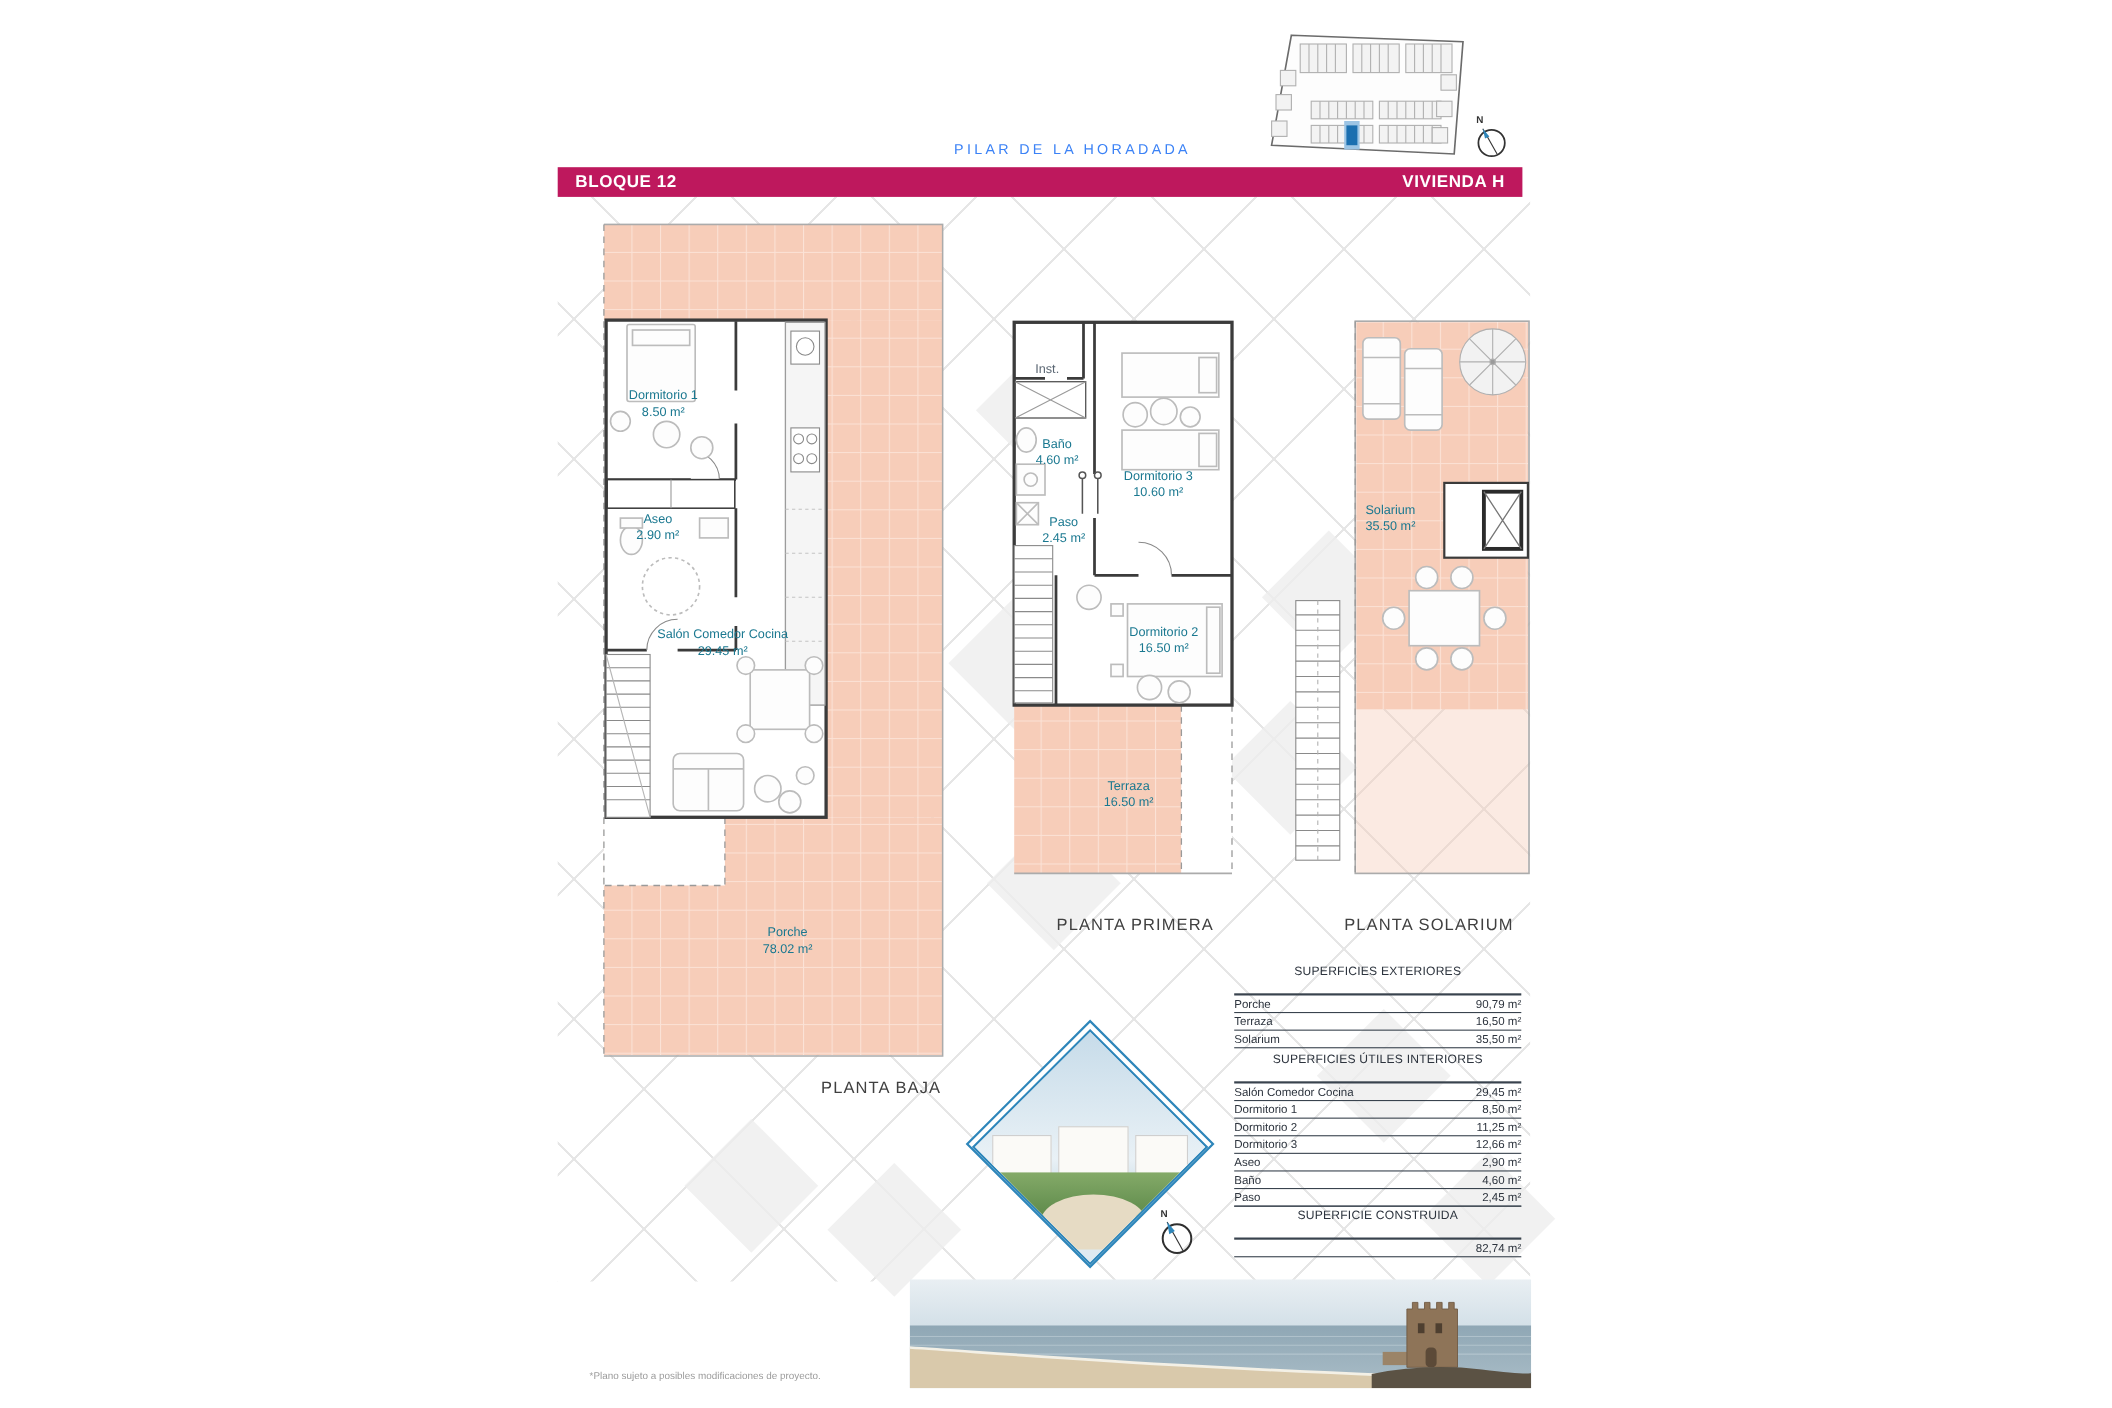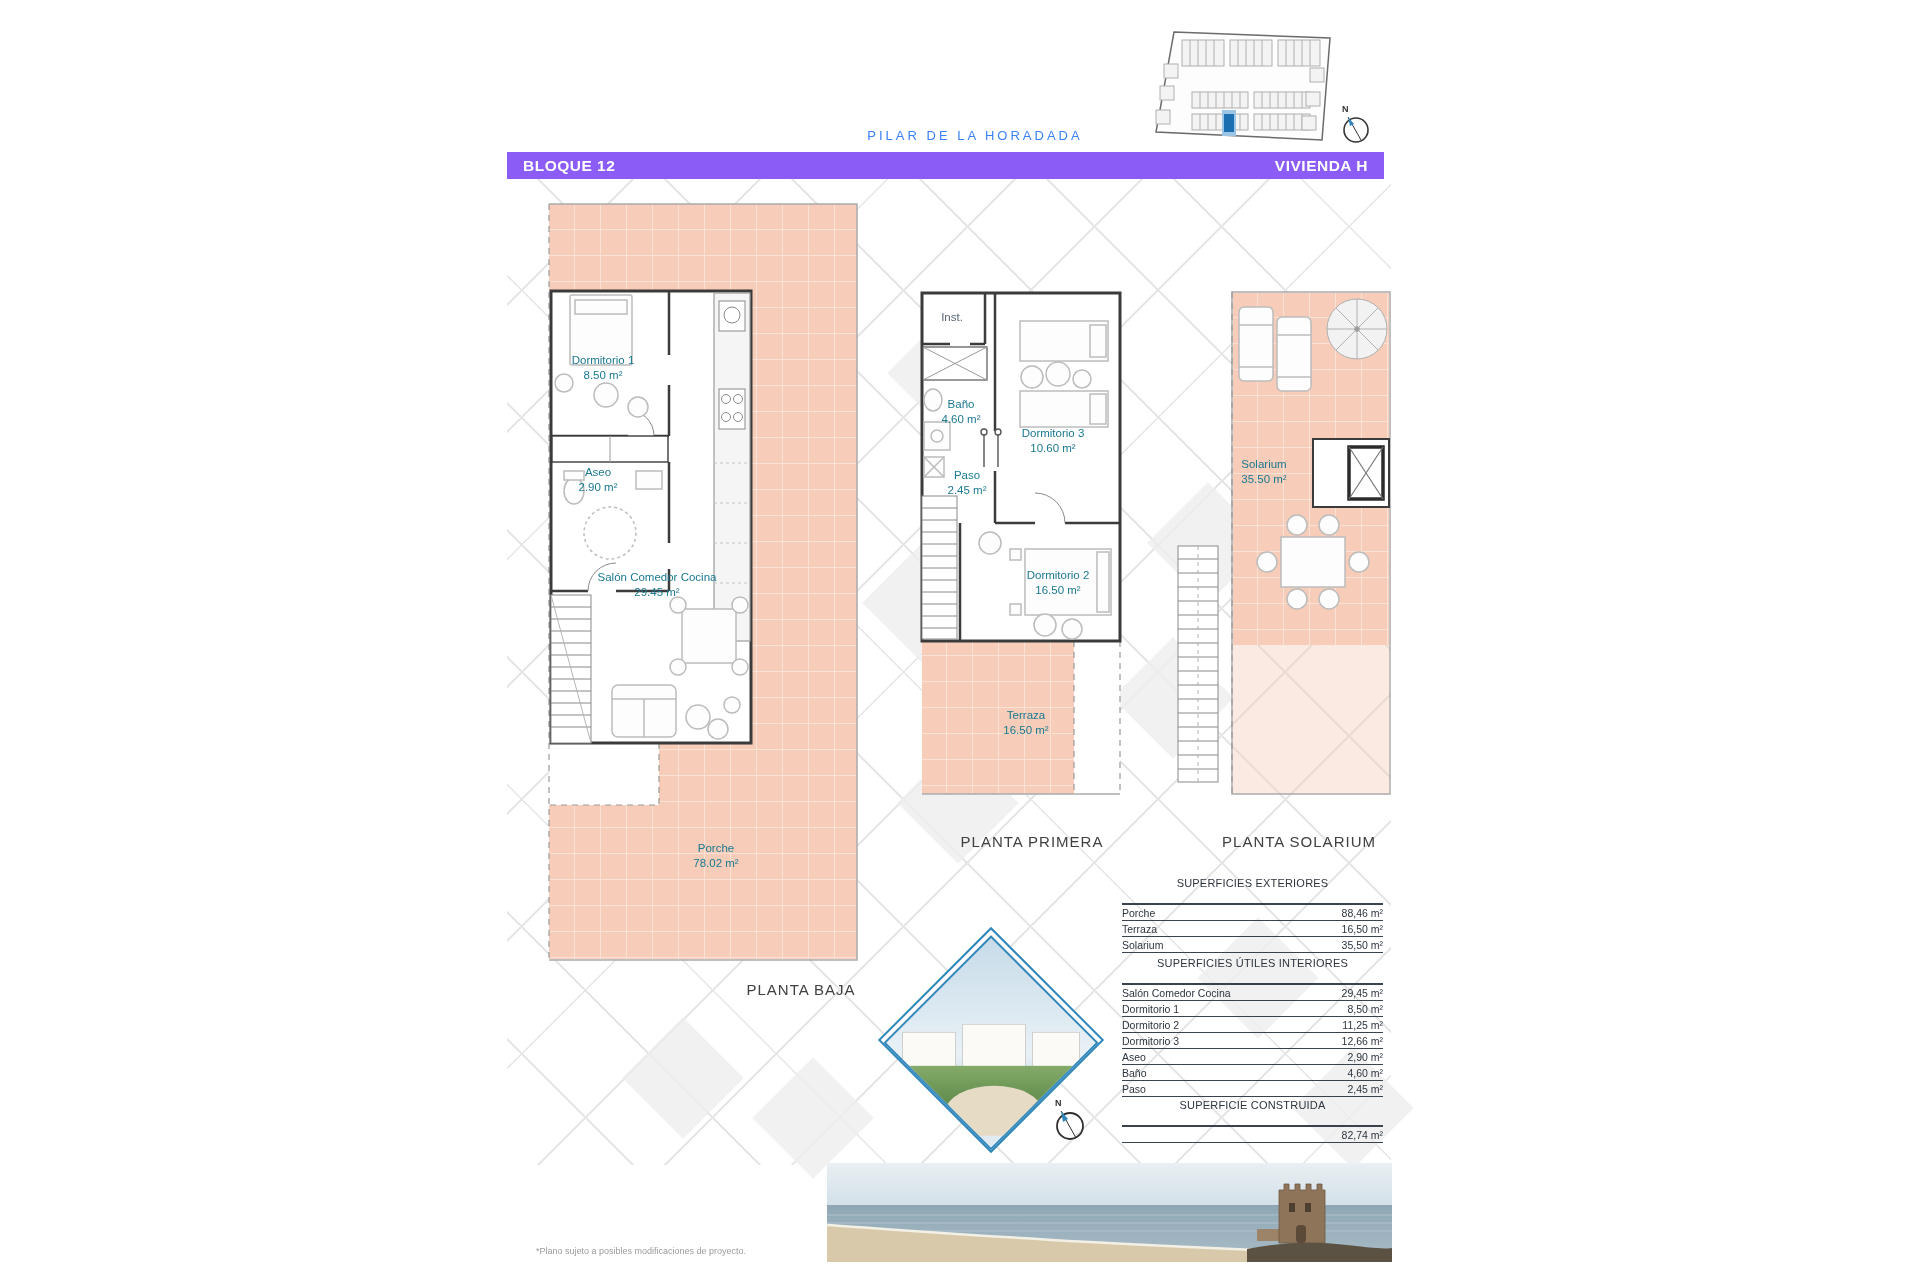--- a/index.html
+++ b/index.html
@@ -12,31 +12,31 @@
     background-image:
       repeating-linear-gradient(45deg, transparent 0 88px, #e6e6e6 88px 90px),
       repeating-linear-gradient(135deg, transparent 0 88px, #e6e6e6 88px 90px);}
   .ldia{position:absolute;width:86px;height:86px;background:#ededed;opacity:.8;transform:rotate(45deg);}
 
   
   .watermark{position:absolute;left:975px;top:128px;transform:translateX(-50%);
     color:#3b82f6;font-size:13px;letter-spacing:3px;white-space:nowrap;}
 
   
-  .bar{position:absolute;left:507px;top:152px;width:877px;height:27px;background:#8b5cf6;
+  .bar{position:absolute;left:507px;top:152px;width:877px;height:27px;background:#be185d;
     display:flex;justify-content:space-between;align-items:center;padding:0 16px;box-sizing:border-box;}
   .bar span{color:#ffffff;font-weight:bold;font-size:15.5px;letter-spacing:.5px;}
 
   
   .plan{position:absolute;}
   .plan svg{position:absolute;left:0;top:0;}
 
   .room-label{position:absolute;transform:translate(-50%,-50%);text-align:center;
     color:#1a7890;font-size:11.5px;line-height:1.3;white-space:nowrap;}
-  .room-label.gray{color:#5a6672;}
+  .room-label.gray{color:#5a6672;margin-top:20px;}
   .plan-title{position:absolute;transform:translate(-50%,-50%);color:#404040;
     font-size:15px;letter-spacing:1px;white-space:nowrap;}
 
   
   .stable{position:absolute;left:1122px;width:261px;font-size:10.5px;color:#2d343e;}
   .stable .t-title{text-align:center;font-weight:normal;font-size:11px;padding-bottom:14px;
     border-bottom:2px solid #39434e;letter-spacing:.2px;}
   .stable .t-row{display:flex;justify-content:space-between;align-items:center;
     height:15px;border-bottom:1px solid #39434e;}
   .stable.construida .t-title{border-top:1px solid #39434e;padding-top:2px;}
@@ -344,21 +344,21 @@
   </div>
 
   <div class="plan-title" style="left:801px;top:989px;">PLANTA BAJA</div>
   <div class="plan-title" style="left:1032px;top:841px;">PLANTA PRIMERA</div>
   <div class="plan-title" style="left:1299px;top:841px;">PLANTA SOLARIUM</div>
 
   <div class="stable" style="top:877px;">
     <div class="t-title">SUPERFICIES EXTERIORES</div>
     <div class="t-row">
       <span>Porche</span>
-      <span>88,46 m²</span>
+      <span>90,79 m²</span>
     </div>
     <div class="t-row">
       <span>Terraza</span>
       <span>16,50 m²</span>
     </div>
     <div class="t-row">
       <span>Solarium</span>
       <span>35,50 m²</span>
     </div>
   </div>

